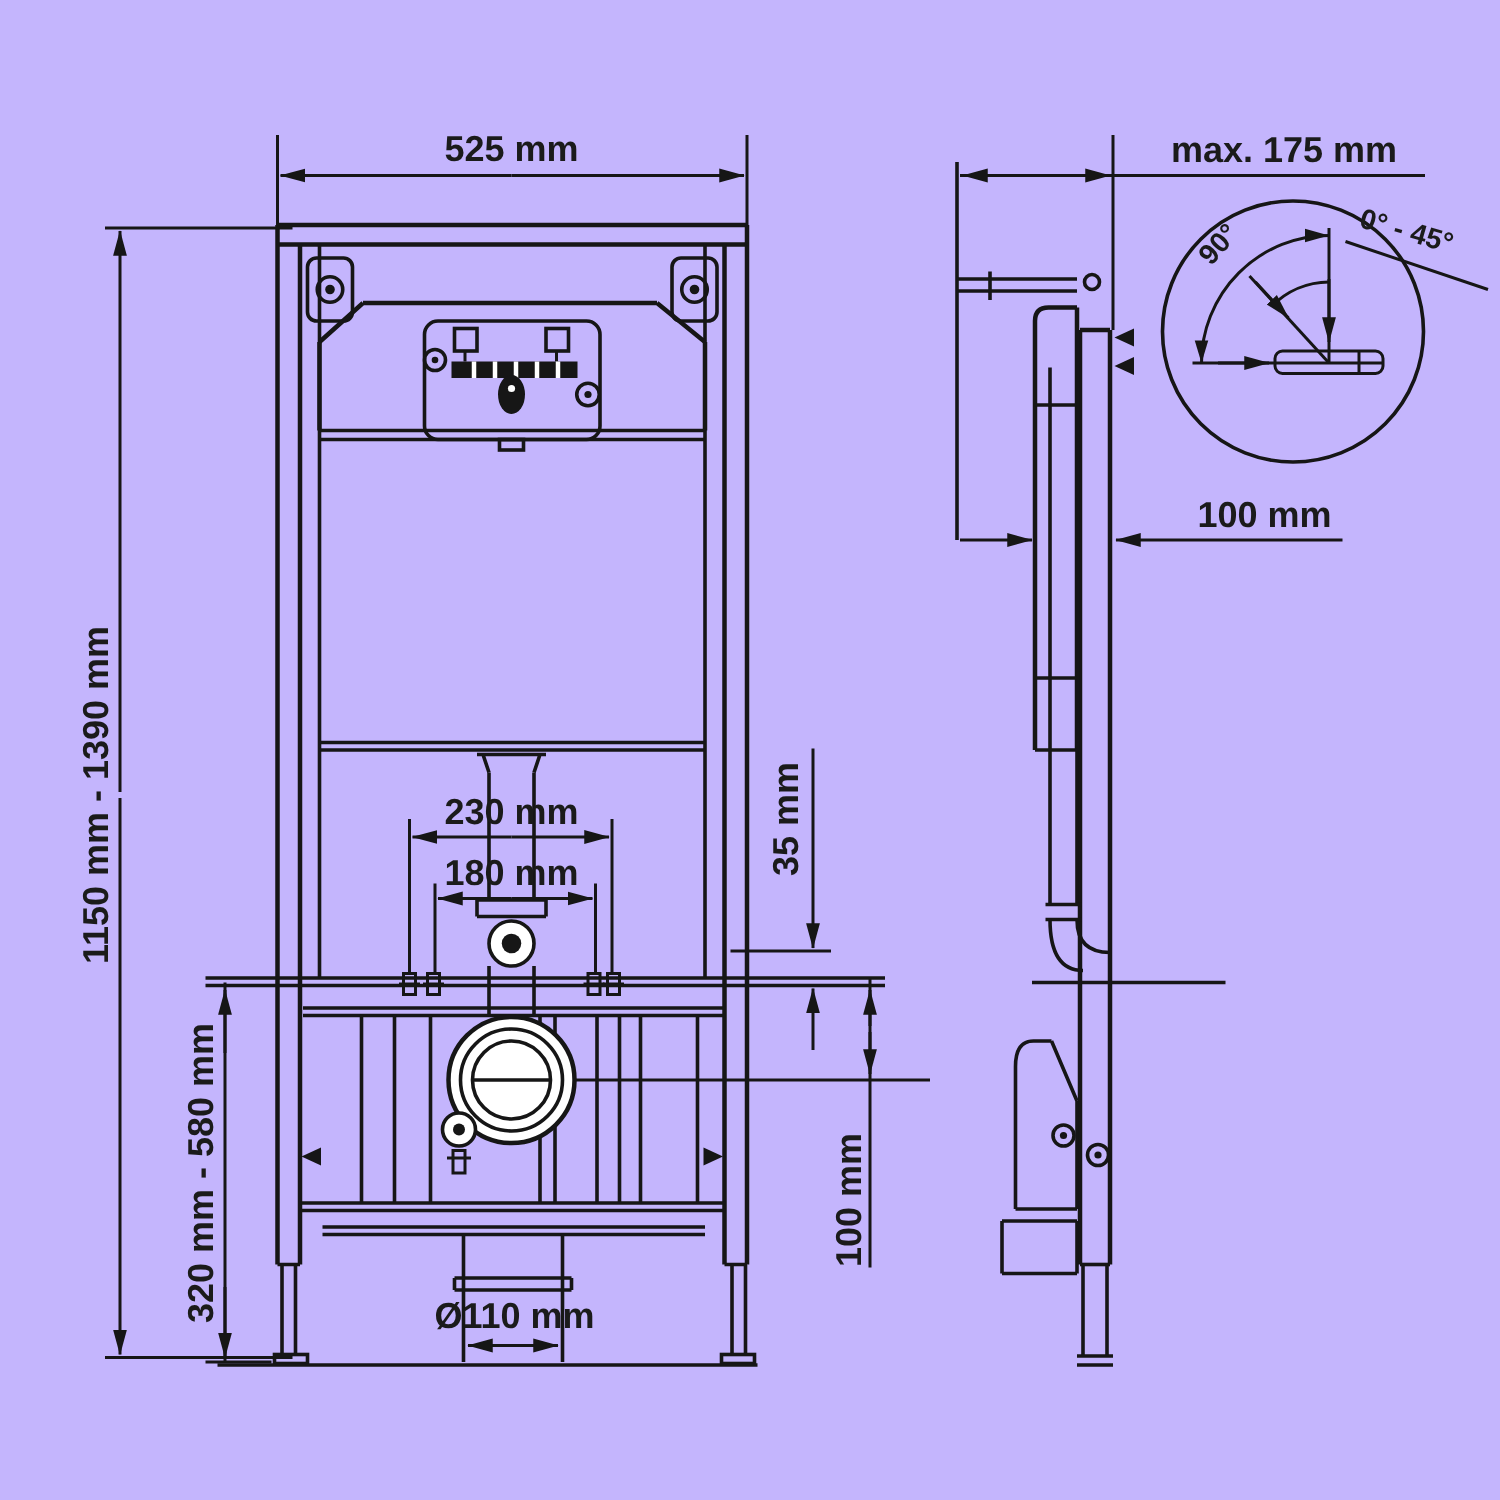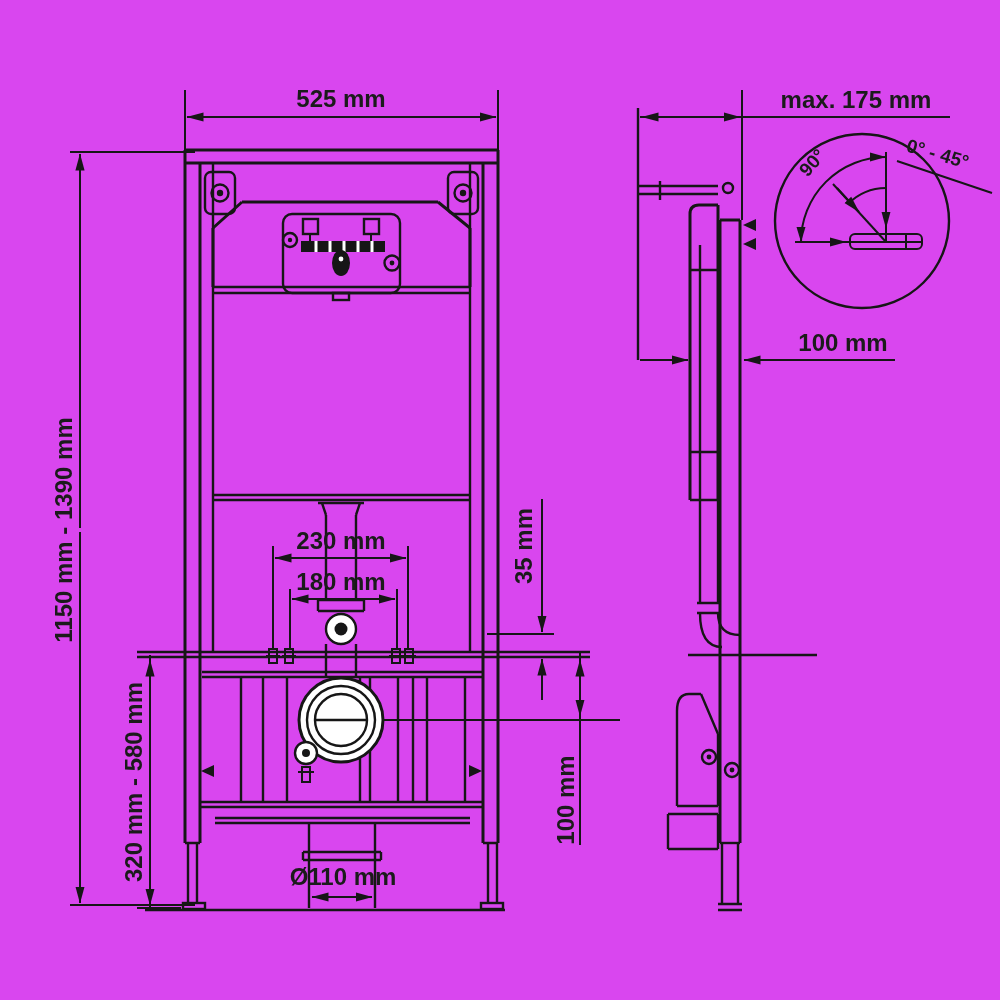--- a/index.html
+++ b/index.html
@@ -1,16 +1,16 @@
 <!DOCTYPE html>
 <html><head>
 <meta charset="utf-8">
 <style>
   html,body{margin:0;padding:0;background:#fff;}
-  .stage{position:relative;width:1000px;height:1000px;background:#d946ef;overflow:hidden;}
+  .stage{position:relative;width:1000px;height:1000px;background:#c4b5fd;overflow:hidden;}
   svg{position:absolute;left:0;top:0;}
   .s3{stroke:#161616;stroke-width:3;fill:none;stroke-linecap:butt;}
   .s2{stroke:#161616;stroke-width:2.4;fill:none;stroke-linecap:butt;}
   .d{stroke:#161616;stroke-width:2;fill:none;stroke-linecap:butt;}
   .fill{fill:#161616;stroke:none;}
   .wfill{fill:#ffffff;}
   text{font-family:"Liberation Sans","DejaVu Sans",sans-serif;font-weight:bold;font-size:24px;fill:#1b1b1b;}
   text.sm{font-size:19px;}
 </style>
 </head>

